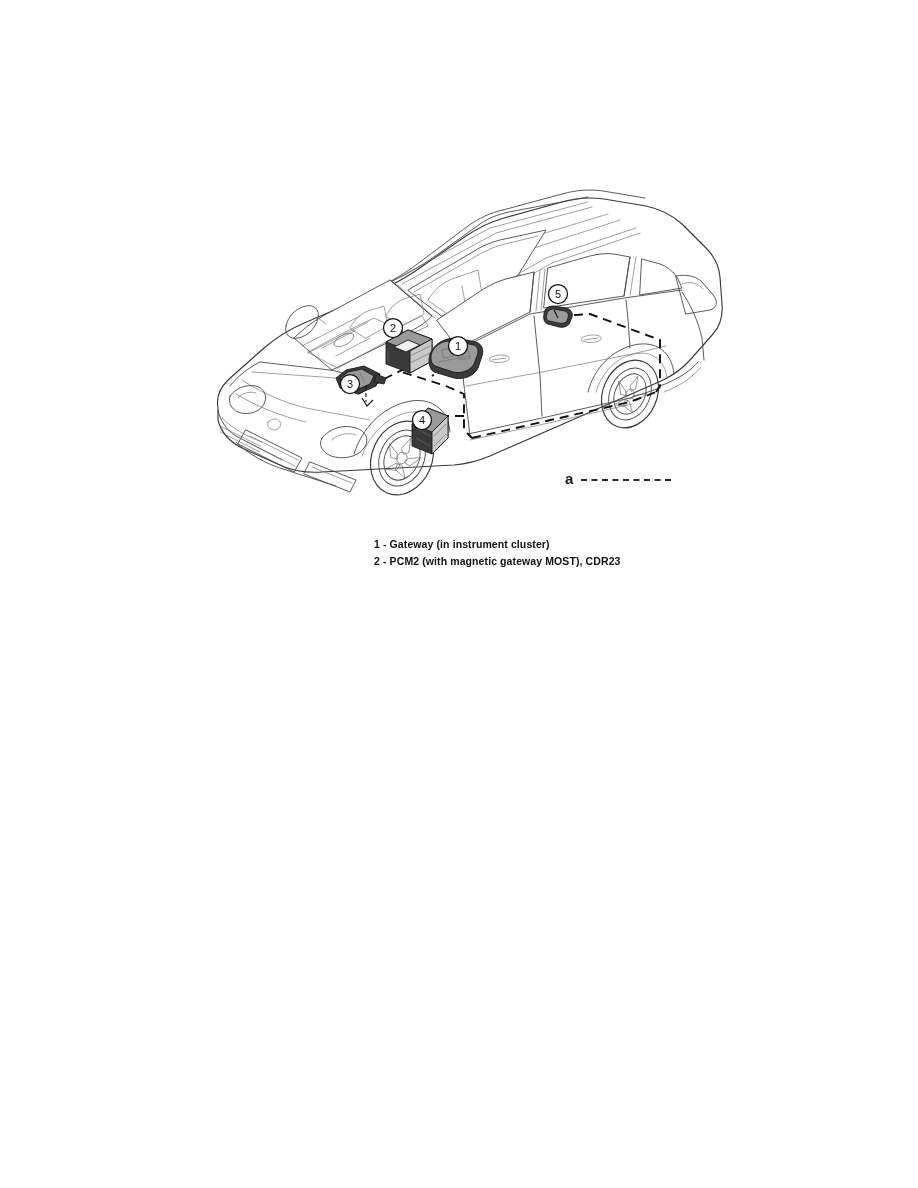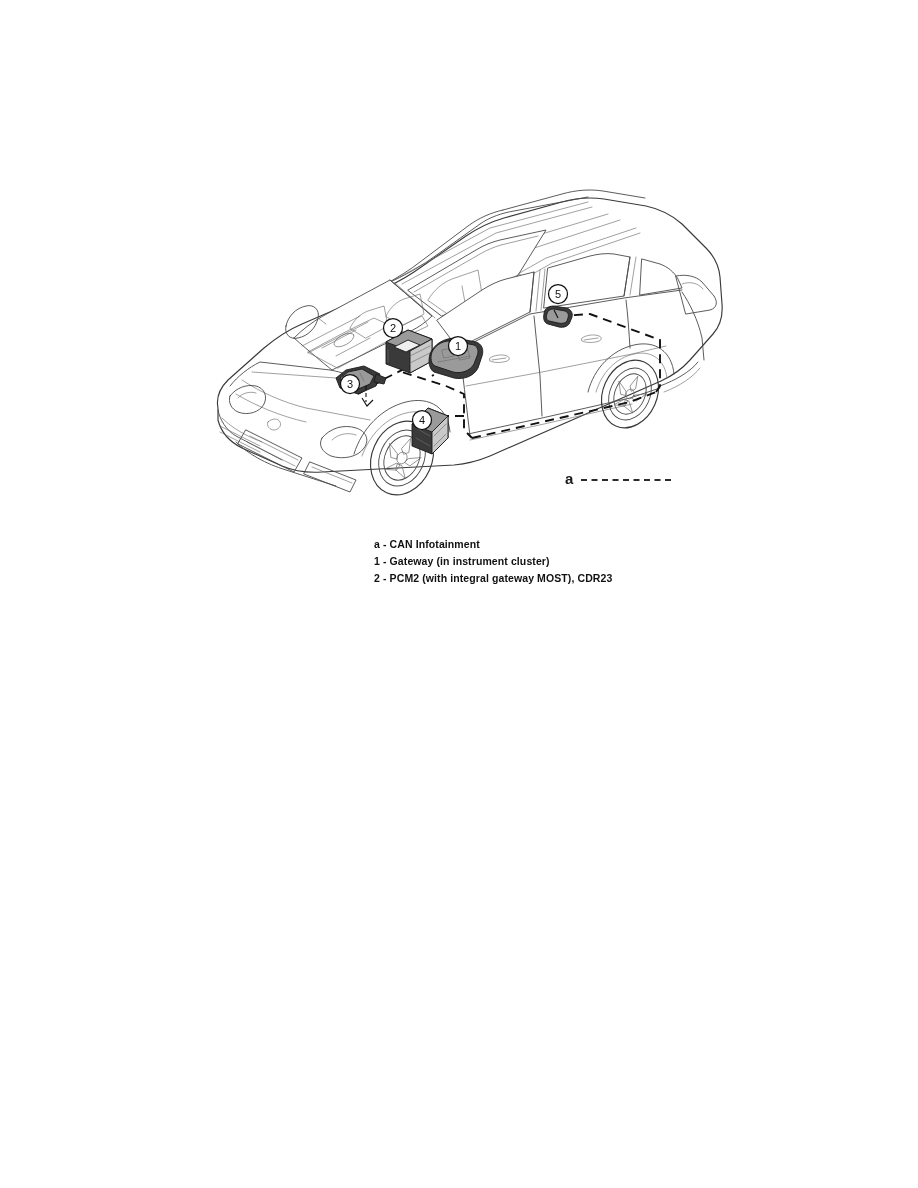--- a/index.html
+++ b/index.html
@@ -472,23 +472,20 @@
     </svg>
   </div>
 
   <div class="legend-key">
     <span class="key-letter">a</span>
     <span class="key-line"></span>
   </div>
 
   <div class="legend-list">
     <div class="legend-row">
-      <span class="lg-id">a</span><span class="lg-sep"> - </span><span class="lg-text">CAN Infotainment</span>
-    </div>
-    <div class="legend-row">
       <span class="lg-id">1</span><span class="lg-sep"> - </span><span class="lg-text">Gateway (in instrument cluster)</span>
     </div>
     <div class="legend-row">
-      <span class="lg-id">2</span><span class="lg-sep"> - </span><span class="lg-text">PCM2 (with integral gateway MOST), CDR23</span>
+      <span class="lg-id">2</span><span class="lg-sep"> - </span><span class="lg-text">PCM2 (with magnetic gateway MOST), CDR23</span>
     </div>
   </div>
 
 </div>
 
 </body></html>

